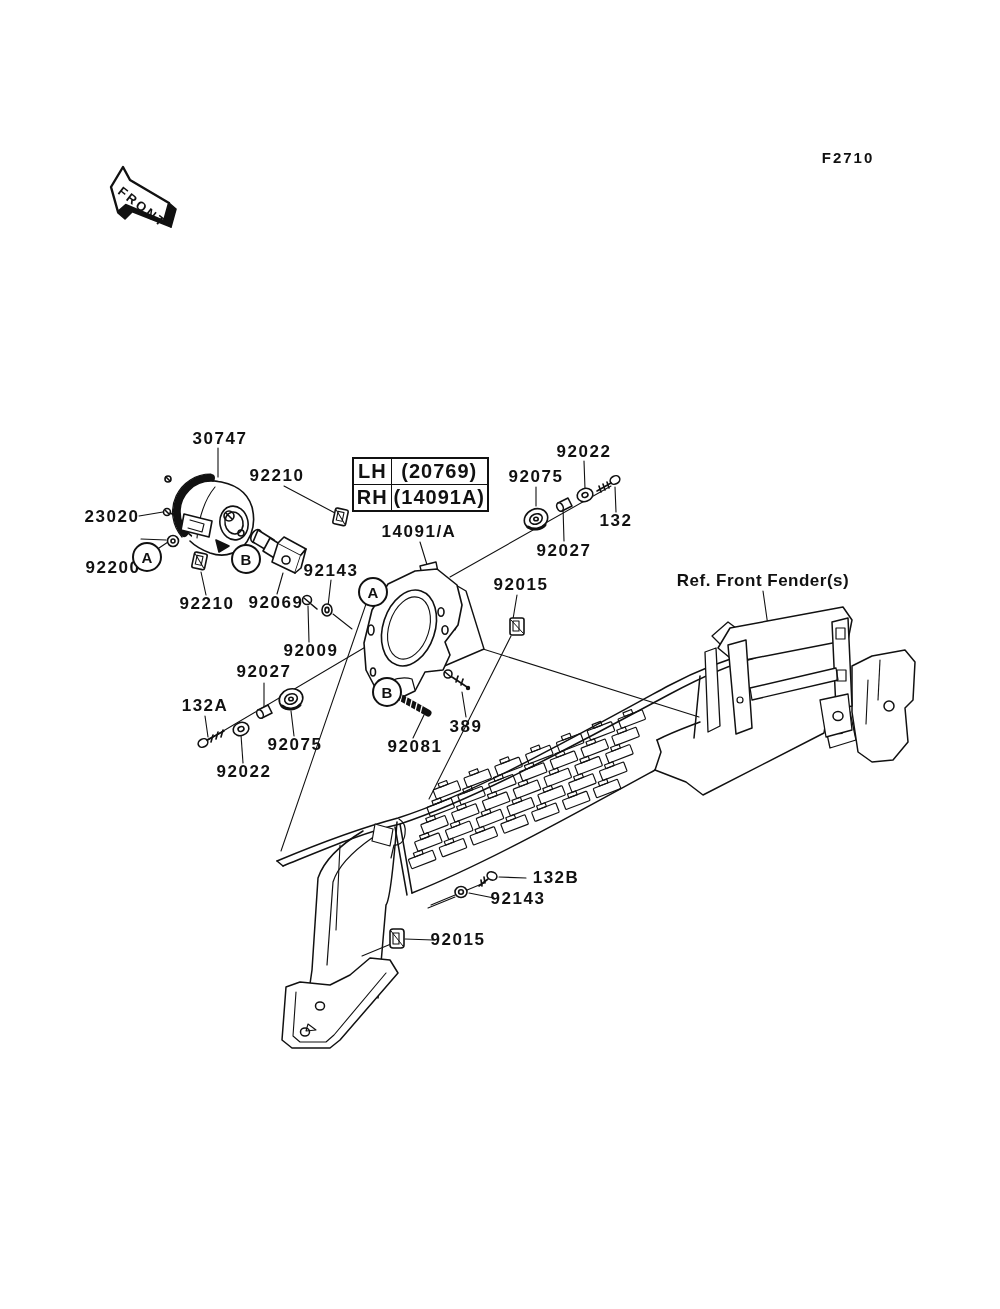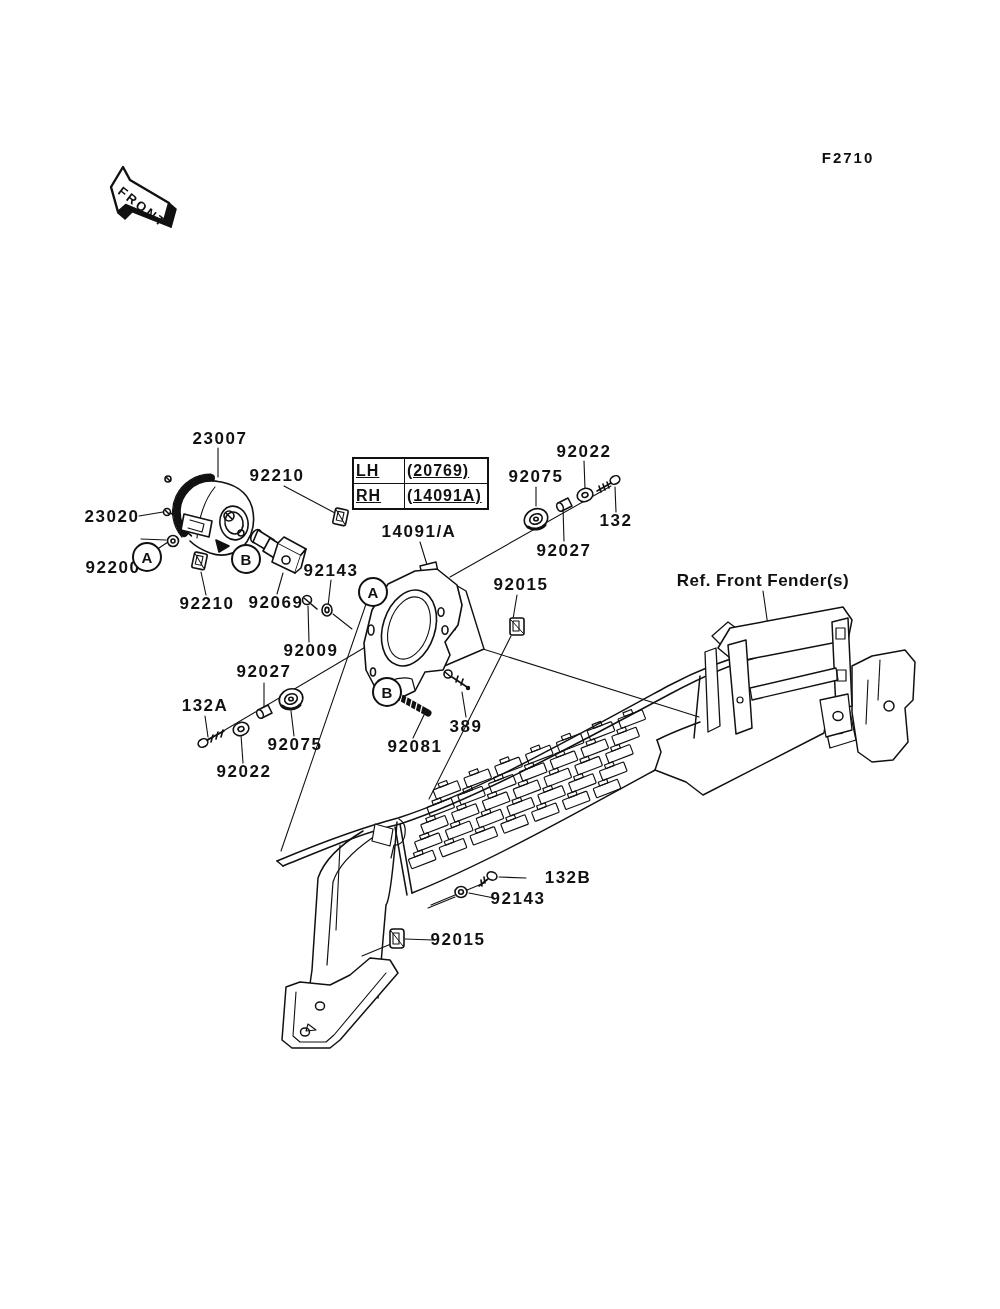--- a/index.html
+++ b/index.html
@@ -9,22 +9,22 @@
   .lbl{position:absolute;transform:translate(-50%,-50%);white-space:nowrap;
        font-weight:bold;font-size:17px;letter-spacing:1.5px;color:#111;}
   .lbl.ref{letter-spacing:0.5px;text-align:center;}
   .fig{position:absolute;transform:translate(-50%,-50%);font-weight:bold;font-size:15px;
        letter-spacing:2px;color:#111;text-align:right;}
   .marker{position:absolute;width:26px;height:26px;border:2px solid #111;border-radius:50%;
           background:#fff;transform:translate(-50%,-50%);display:flex;align-items:center;
           justify-content:center;font-weight:bold;font-size:15px;color:#111;}
   #legend{position:absolute;left:352px;top:457px;width:137px;border:2px solid #111;
           border-collapse:collapse;background:#fff;}
-  #legend td{border:1.5px solid #111;font-weight:bold;font-size:16px;color:#111;
-             padding:1px 2px;height:22px;letter-spacing:1px;text-decoration:underline;}
+  #legend td{border:1.5px solid #111;font-weight:bold;font-size:20px;color:#111;
+             text-align:center;padding:1px 2px;height:22px;letter-spacing:1px;}
   #legend td.side{width:46px;}
 </style>
 </head>
 <body>
 
 <div id="page">
 
 <svg id="art" viewBox="0 0 1000 1309" fill="none" stroke="#111" stroke-width="1.6" stroke-linecap="round" stroke-linejoin="round">
 
   <g>
@@ -377,42 +377,42 @@
     <td class="side">LH</td>
     <td>(20769)</td>
   </tr>
   <tr>
     <td class="side">RH</td>
     <td>(14091A)</td>
   </tr>
 </tbody>
     </table>
 
-<div class="lbl" style="left:220px;top:439px">23007</div>
+<div class="lbl" style="left:220px;top:439px">30747</div>
 <div class="lbl" style="left:277px;top:476px">92210</div>
 <div class="lbl" style="left:112px;top:517px">23020</div>
 <div class="lbl" style="left:113px;top:568px">92200</div>
 <div class="lbl" style="left:207px;top:604px">92210</div>
 <div class="lbl" style="left:276px;top:603px">92069</div>
 <div class="lbl" style="left:331px;top:571px">92143</div>
 <div class="lbl" style="left:311px;top:651px">92009</div>
 <div class="lbl" style="left:264px;top:672px">92027</div>
 <div class="lbl" style="left:205px;top:706px">132A</div>
 <div class="lbl" style="left:295px;top:745px">92075</div>
 <div class="lbl" style="left:244px;top:772px">92022</div>
 <div class="lbl" style="left:419px;top:532px">14091/A</div>
 <div class="lbl" style="left:584px;top:452px">92022</div>
 <div class="lbl" style="left:536px;top:477px">92075</div>
 <div class="lbl" style="left:616px;top:521px">132</div>
 <div class="lbl" style="left:564px;top:551px">92027</div>
 <div class="lbl" style="left:521px;top:585px">92015</div>
 <div class="lbl ref" style="left:763px;top:581px">Ref. Front Fender(s)</div>
 <div class="lbl" style="left:415px;top:747px">92081</div>
 <div class="lbl" style="left:466px;top:727px">389</div>
-<div class="lbl" style="left:568px;top:878px">132B</div>
+<div class="lbl" style="left:556px;top:878px">132B</div>
 <div class="lbl" style="left:518px;top:899px">92143</div>
 <div class="lbl" style="left:458px;top:940px">92015</div>
 
 <div class="marker" style="left:147px;top:557px">A</div>
 <div class="marker" style="left:246px;top:559px">B</div>
 <div class="marker" style="left:373px;top:592px">A</div>
 <div class="marker" style="left:387px;top:692px">B</div>
 
 </div>
 

